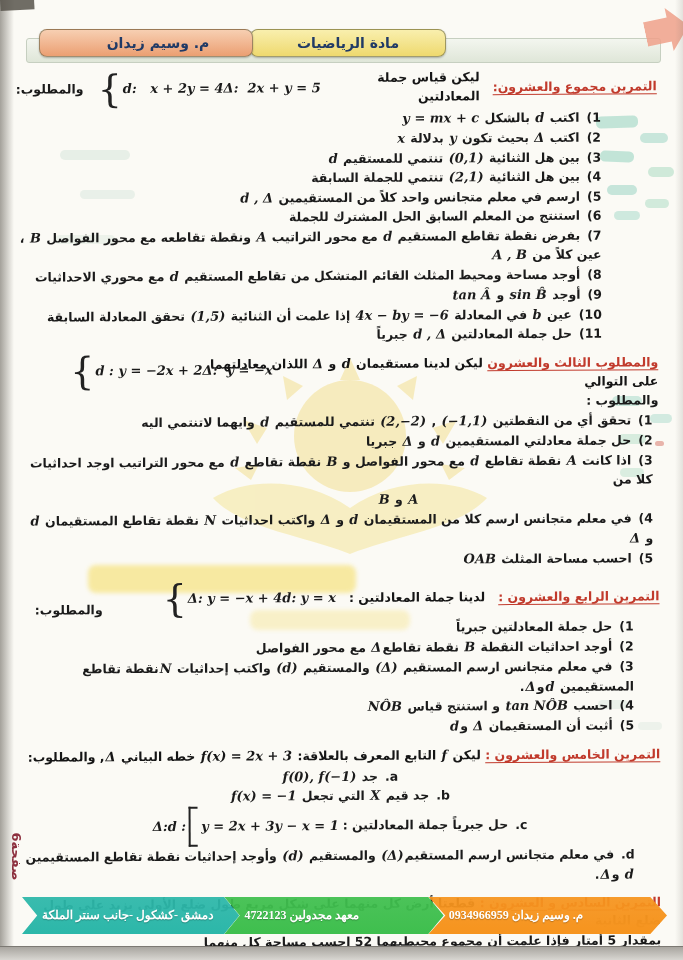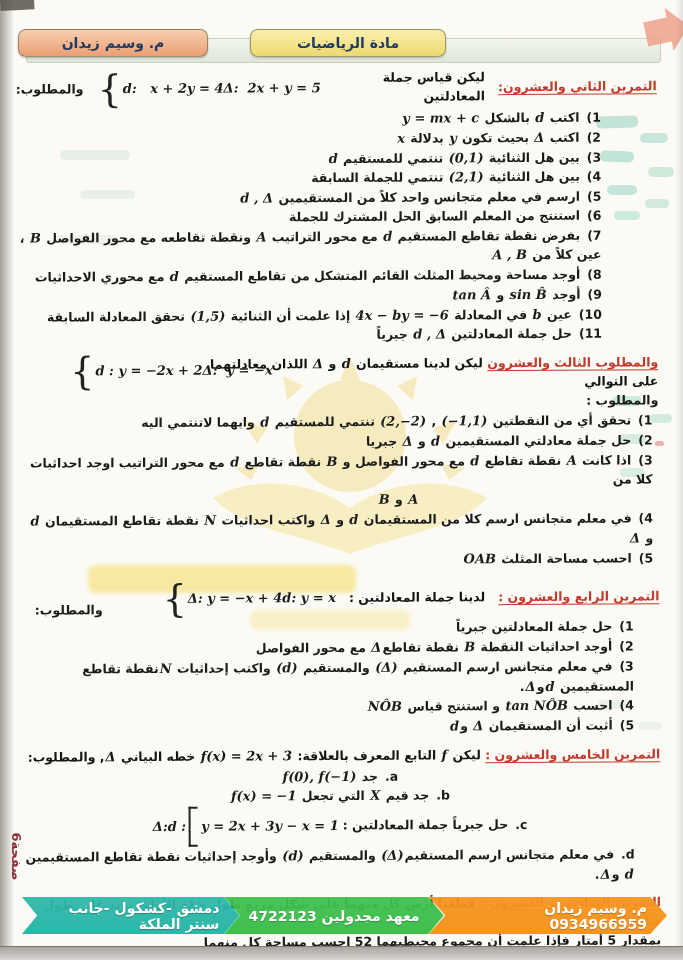--- a/index.html
+++ b/index.html
@@ -21,21 +21,21 @@
   
   .hdr-band{position:absolute;top:38px;left:26px;right:22px;height:23px;border:1px solid #c6cfc0;
      background:linear-gradient(180deg,#f3f6ef,#dfe6d8);border-radius:3px;z-index:1;}
   .hdr-arrowhead{position:absolute;top:8px;right:-6px;width:44px;height:44px;background:#efa089;opacity:.85;
      clip-path:polygon(0 22%,55% 22%,55% 0,100% 50%,55% 100%,55% 78%,0 78%);transform:rotate(-12deg);z-index:2;}
   .badge{position:absolute;top:29px;height:26px;border-radius:8px;border:1px solid rgba(90,90,60,.55);
      display:flex;align-items:center;justify-content:center;font-size:14px;font-weight:700;color:#203a66;
      box-shadow:0 1px 2px rgba(0,0,0,.25);z-index:3;}
   .badge-1{left:462px;width:196px;}
   .badge-2{left:250px;width:194px;justify-content:center;}
-  .badge-3{left:18px;width:188px;}
+  .badge-3{left:39px;width:188px;padding-left:24px;}
   
   .content{position:absolute;top:68px;right:24px;left:18px;font-size:12.5px;line-height:1.5;
      font-weight:700;z-index:2;transform:rotate(-.3deg);}
   .ex{margin-bottom:9px;}
   .ex-title{color:#c13a2c;text-decoration:underline;text-underline-offset:3px;white-space:nowrap;}
   .ex-intro{color:#151515;}
   .ex-head.row{display:flex;align-items:center;gap:13px;flex-wrap:nowrap;}
   .ex-head.line{margin-bottom:1px;}
   .ex-head.side{position:relative;min-height:24px;padding-left:185px;}
   .sys-abs{position:absolute;left:52px;top:-4px;}
@@ -57,23 +57,23 @@
   .item.center{padding-right:0;text-align:center;}
   .item .num{margin-left:7px;}
   .cont-center{text-align:center;padding-left:120px;}
   .ex-par{margin-top:1px;}
   .item .system{margin-right:4px;}
   
   .page-num{position:absolute;left:-8px;bottom:96px;transform:rotate(90deg);color:#8d2f3e;
      font-size:13px;font-weight:700;letter-spacing:1px;z-index:4;}
   
   .footer{position:absolute;left:22px;right:16px;bottom:26px;height:37px;display:flex;direction:ltr;z-index:4;}
-  .fseg{height:100%;display:flex;align-items:center;justify-content:center;color:#fff;font-size:14px;
+  .fseg{height:100%;display:flex;align-items:center;justify-content:flex-end;color:#fff;font-size:12px;
      font-weight:700;direction:rtl;clip-path:polygon(0 0,93% 0,100% 50%,93% 100%,0 100%,7% 50%);
-     text-shadow:0 1px 1px rgba(0,0,0,.25);padding:0 20px;box-sizing:border-box;}
+     text-shadow:0 1px 1px rgba(0,0,0,.25);padding:0 20px;box-sizing:border-box;font-family:Liberation Serif, serif;}
   .fseg+.fseg{margin-left:-15px;}
   .fseg-3{width:226px;}
   .fseg-2{width:228px;}
   .fseg-1{width:248px;}
 </style>
 </head>
 <body>
 
 <div class="page">
 
@@ -124,21 +124,21 @@
   <div class="badge badge-2" style="background: linear-gradient(rgb(249, 239, 174), rgb(238, 217, 110));">
     <span>مادة الرياضيات</span>
   </div>
   <div class="badge badge-3" style="background: linear-gradient(rgb(247, 207, 178), rgb(235, 159, 114));">
     <span>م. وسيم زيدان</span>
   </div>
 
   <main class="content" id="exercises">
       <section class="ex ex0">
         <div class="ex-head row">
-          <span class="ex-title">التمرين الثاني والعشرون:</span>
+          <span class="ex-title">التمرين مجموع والعشرون:</span>
           <span class="ex-intro">ليكن قياس جملة المعادلتين</span>
           <span class="system">
             <span class="curly-brace">{</span>
             <span class="sys-lines">
               <span class="sys-line">d:   x + 2y = 4</span>
               <span class="sys-line">Δ:  2x + y = 5</span>
             </span>
           </span>
           <span class="ex-outro">والمطلوب:</span>
         </div>

